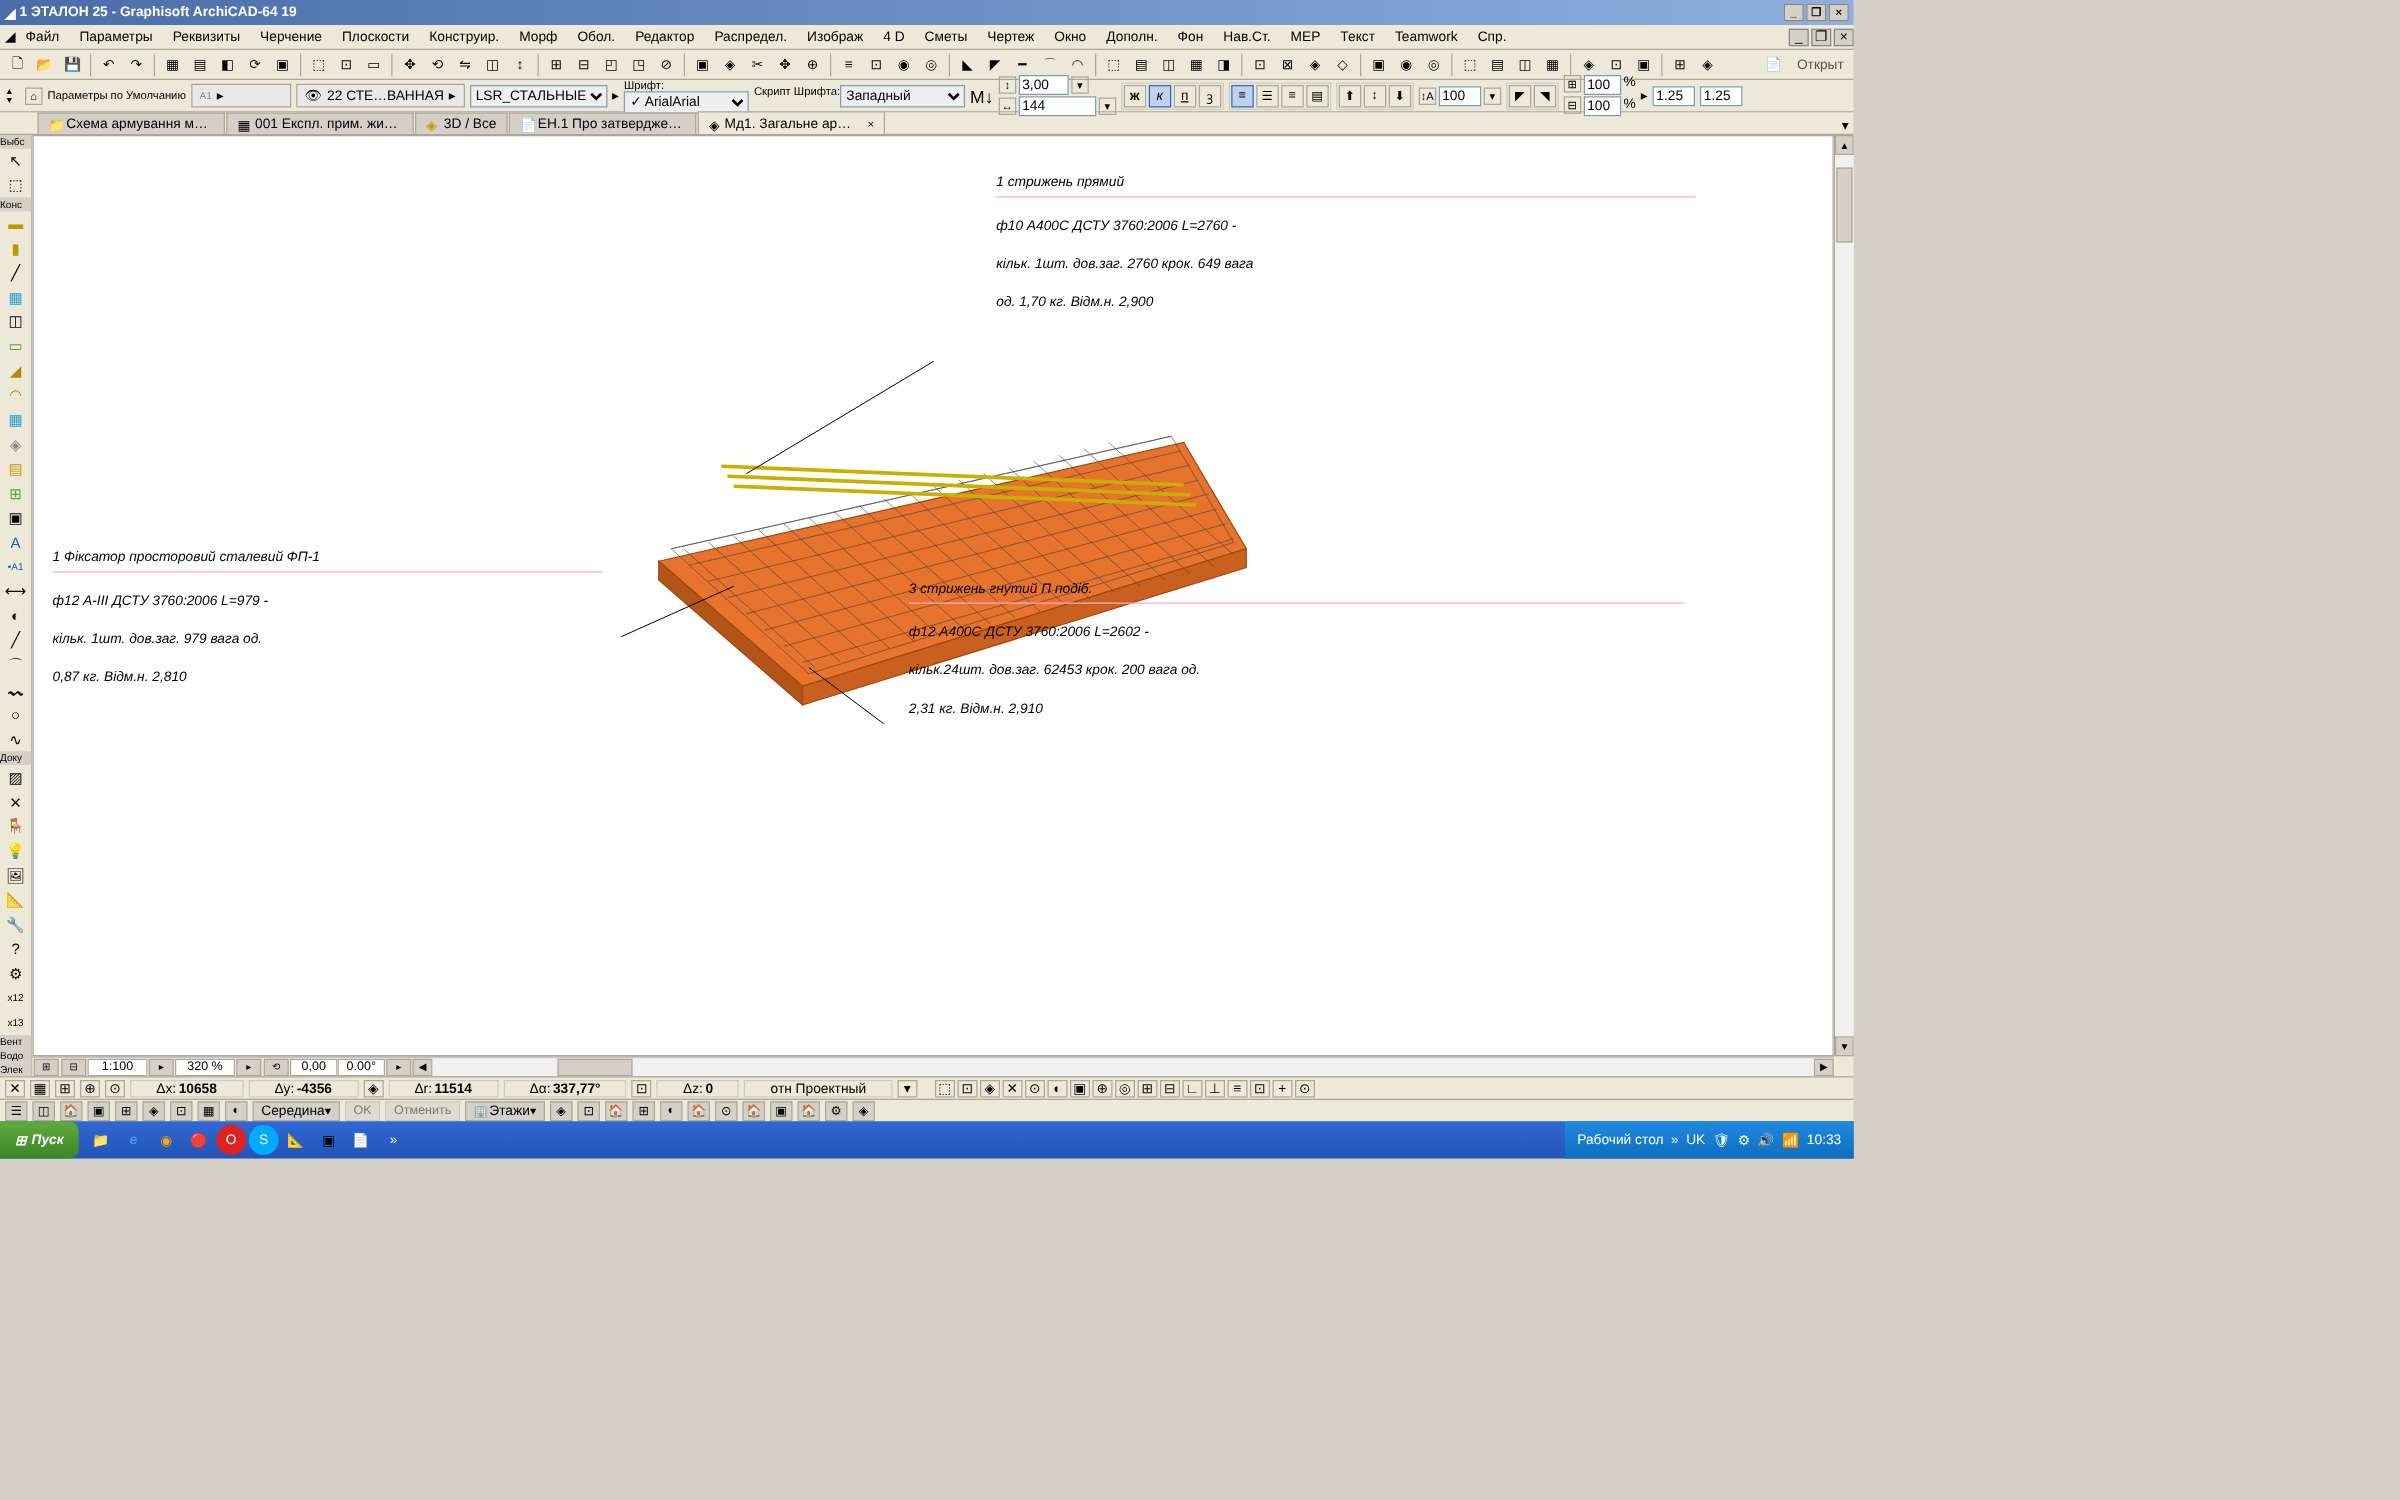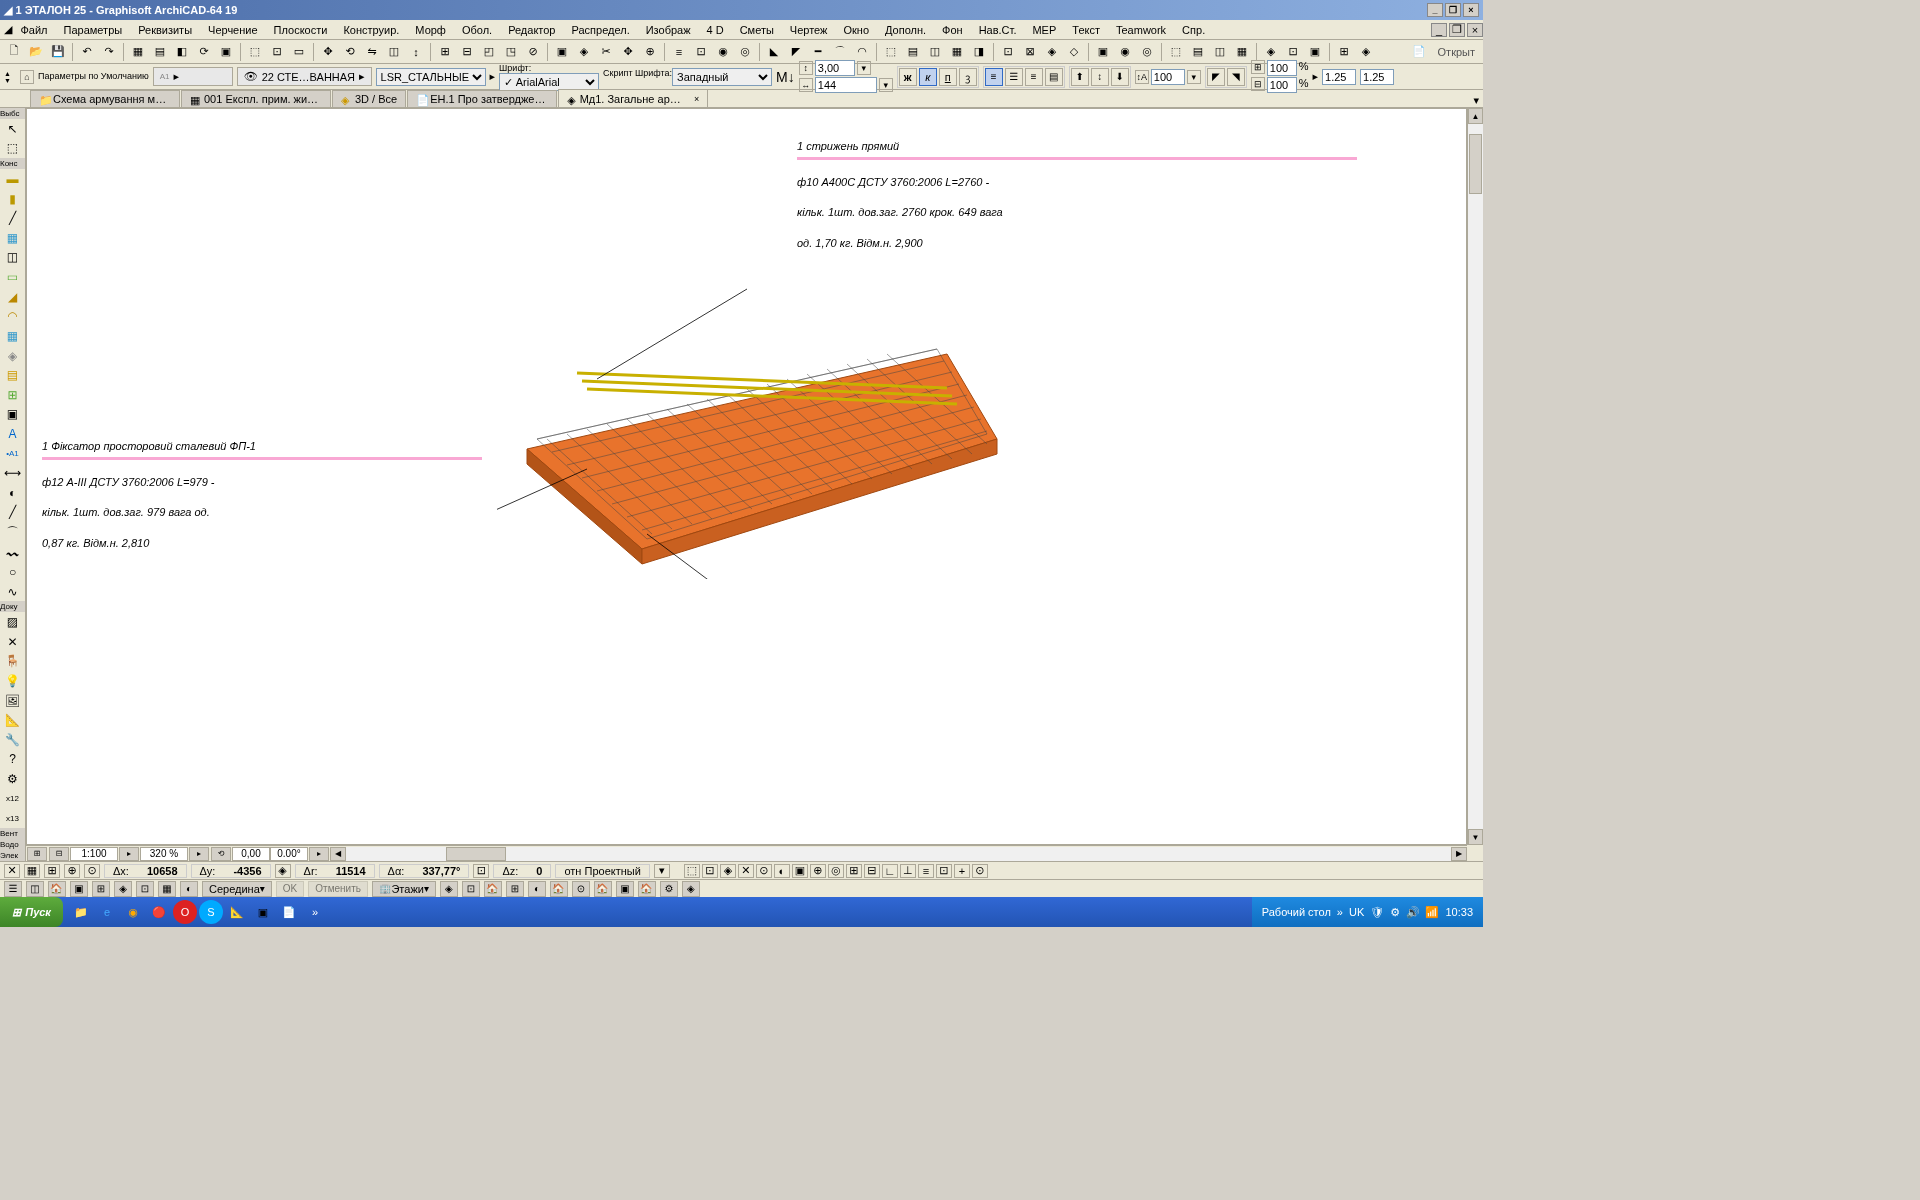--- a/index.html
+++ b/index.html
@@ -49,24 +49,24 @@
 .vscroll .track { flex: 1; background: #f0f0f0; position: relative; }
 .vscroll .thumb { position: absolute; top: 10px; left: 1px; right: 1px; height: 60px; background: #d4d0c8; border: 1px solid #aca899; }
 .hscroll { position: absolute; left: 26px; right: 16px; bottom: 0; height: 16px; background: #ece9d8; border-top: 1px solid #aca899; display: flex; align-items: center; }
 .hscroll .hbtn { width: 20px; height: 14px; border: 1px solid #aca899; margin: 0 1px; background: #d4d0c8; display: flex; align-items: center; justify-content: center; font-size: 8px; }
 .hscroll input { width: 48px; height: 14px; font-size: 10px; text-align: center; border: 1px solid #aca899; }
 .hscroll .arr { width: 16px; height: 14px; border: 1px solid #aca899; background: #d4d0c8; display: flex; align-items: center; justify-content: center; font-size: 8px; }
 .hscroll .track { flex: 1; background: #f0f0f0; position: relative; height: 14px; }
 .hscroll .thumb { position: absolute; left: 100px; width: 60px; top: 0; bottom: 0; background: #d4d0c8; border: 1px solid #aca899; }
 
 .annot { position: absolute; font-family: 'Times New Roman', serif; font-style: italic; font-size: 21px; line-height: 1.45; }
-.annot .title { border-bottom: 3px solid #f9a8d4; display: block; padding-bottom: 2px; margin-bottom: 4px; }
+.annot .title { border-bottom: 1px solid #f9a8d4; display: block; padding-bottom: 2px; margin-bottom: 4px; }
 
 .coordbar { position: absolute; left: 0; right: 0; bottom: 48px; height: 18px; background: #ece9d8; border-top: 1px solid #aca899; display: flex; align-items: center; gap: 4px; padding: 0 4px; font-size: 10px; }
-.coordbar .box { display: flex; align-items: center; gap: 18px; border: 1px solid #ccc; padding: 0 8px; }
+.coordbar .box { display: flex; align-items: center; gap: 2px; border: 1px solid #ccc; padding: 0 20px; }
 .coordbar .btn { width: 16px; height: 14px; border: 1px solid #aca899; display: flex; align-items: center; justify-content: center; }
 
 .bottombar { position: absolute; left: 0; right: 0; bottom: 30px; height: 18px; background: #ece9d8; border-top: 1px solid #aca899; display: flex; align-items: center; gap: 4px; padding: 0 4px; }
 .bottombar .btn { height: 16px; border: 1px solid #aca899; padding: 0 6px; display: flex; align-items: center; background: #d4d0c8; font-size: 10px; }
 .bottombar .btn.icon { width: 18px; padding: 0; justify-content: center; }
 
 .taskbar { position: absolute; left: 0; right: 0; bottom: 0; height: 30px; background: linear-gradient(to bottom, #3168d5, #2254b3); display: flex; align-items: center; }
 .taskbar .start { height: 30px; padding: 0 12px; display: flex; align-items: center; gap: 4px; background: linear-gradient(to bottom, #5eac3d, #3d8527); color: white; font-weight: bold; font-style: italic; border-radius: 0 8px 8px 0; }
 .taskbar .ql { display: flex; gap: 2px; margin-left: 6px; }
 .taskbar .ql .app { width: 24px; height: 24px; display: flex; align-items: center; justify-content: center; border-radius: 2px; }
@@ -401,20 +401,26 @@
         <line x1="230" y1="355" x2="150" y2="295" stroke="#000" stroke-width="0.8"></line>
         <line x1="-200" y1="360" x2="90" y2="230" stroke="#000" stroke-width="0.8"></line>
       </svg>
 
       <div class="annot" style="left:770px; top:30px; width:560px">
         <span class="title">1  стрижень прямий</span>
         <span>ф10 А400С ДСТУ 3760:2006 L=2760  -</span><br>
         <span>кільк. 1шт. дов.заг. 2760 крок. 649 вага</span><br>
         <span>од.  1,70 кг. Відм.н. 2,900</span>
       </div>
+      <div class="annot" style="left:700px; top:355px; width:620px">
+        <span class="title">3  стрижень гнутий П подіб.</span>
+        <span>ф12 А400С ДСТУ 3760:2006 L=2602  -</span><br>
+        <span>кільк.24шт. дов.заг. 62453 крок. 200 вага од.</span><br>
+        <span>2,31 кг. Відм.н. 2,910</span>
+      </div>
       <div class="annot" style="left:15px; top:330px; width:440px">
         <span class="title">1  Фіксатор просторовий сталевий  ФП-1</span>
         <span>ф12 A-III ДСТУ 3760:2006 L=979  -</span><br>
         <span>кільк. 1шт. дов.заг. 979 вага од.</span><br>
         <span>0,87 кг. Відм.н. 2,810</span>
       </div>
     </div>
   </div>
 
   <div class="vscroll">

